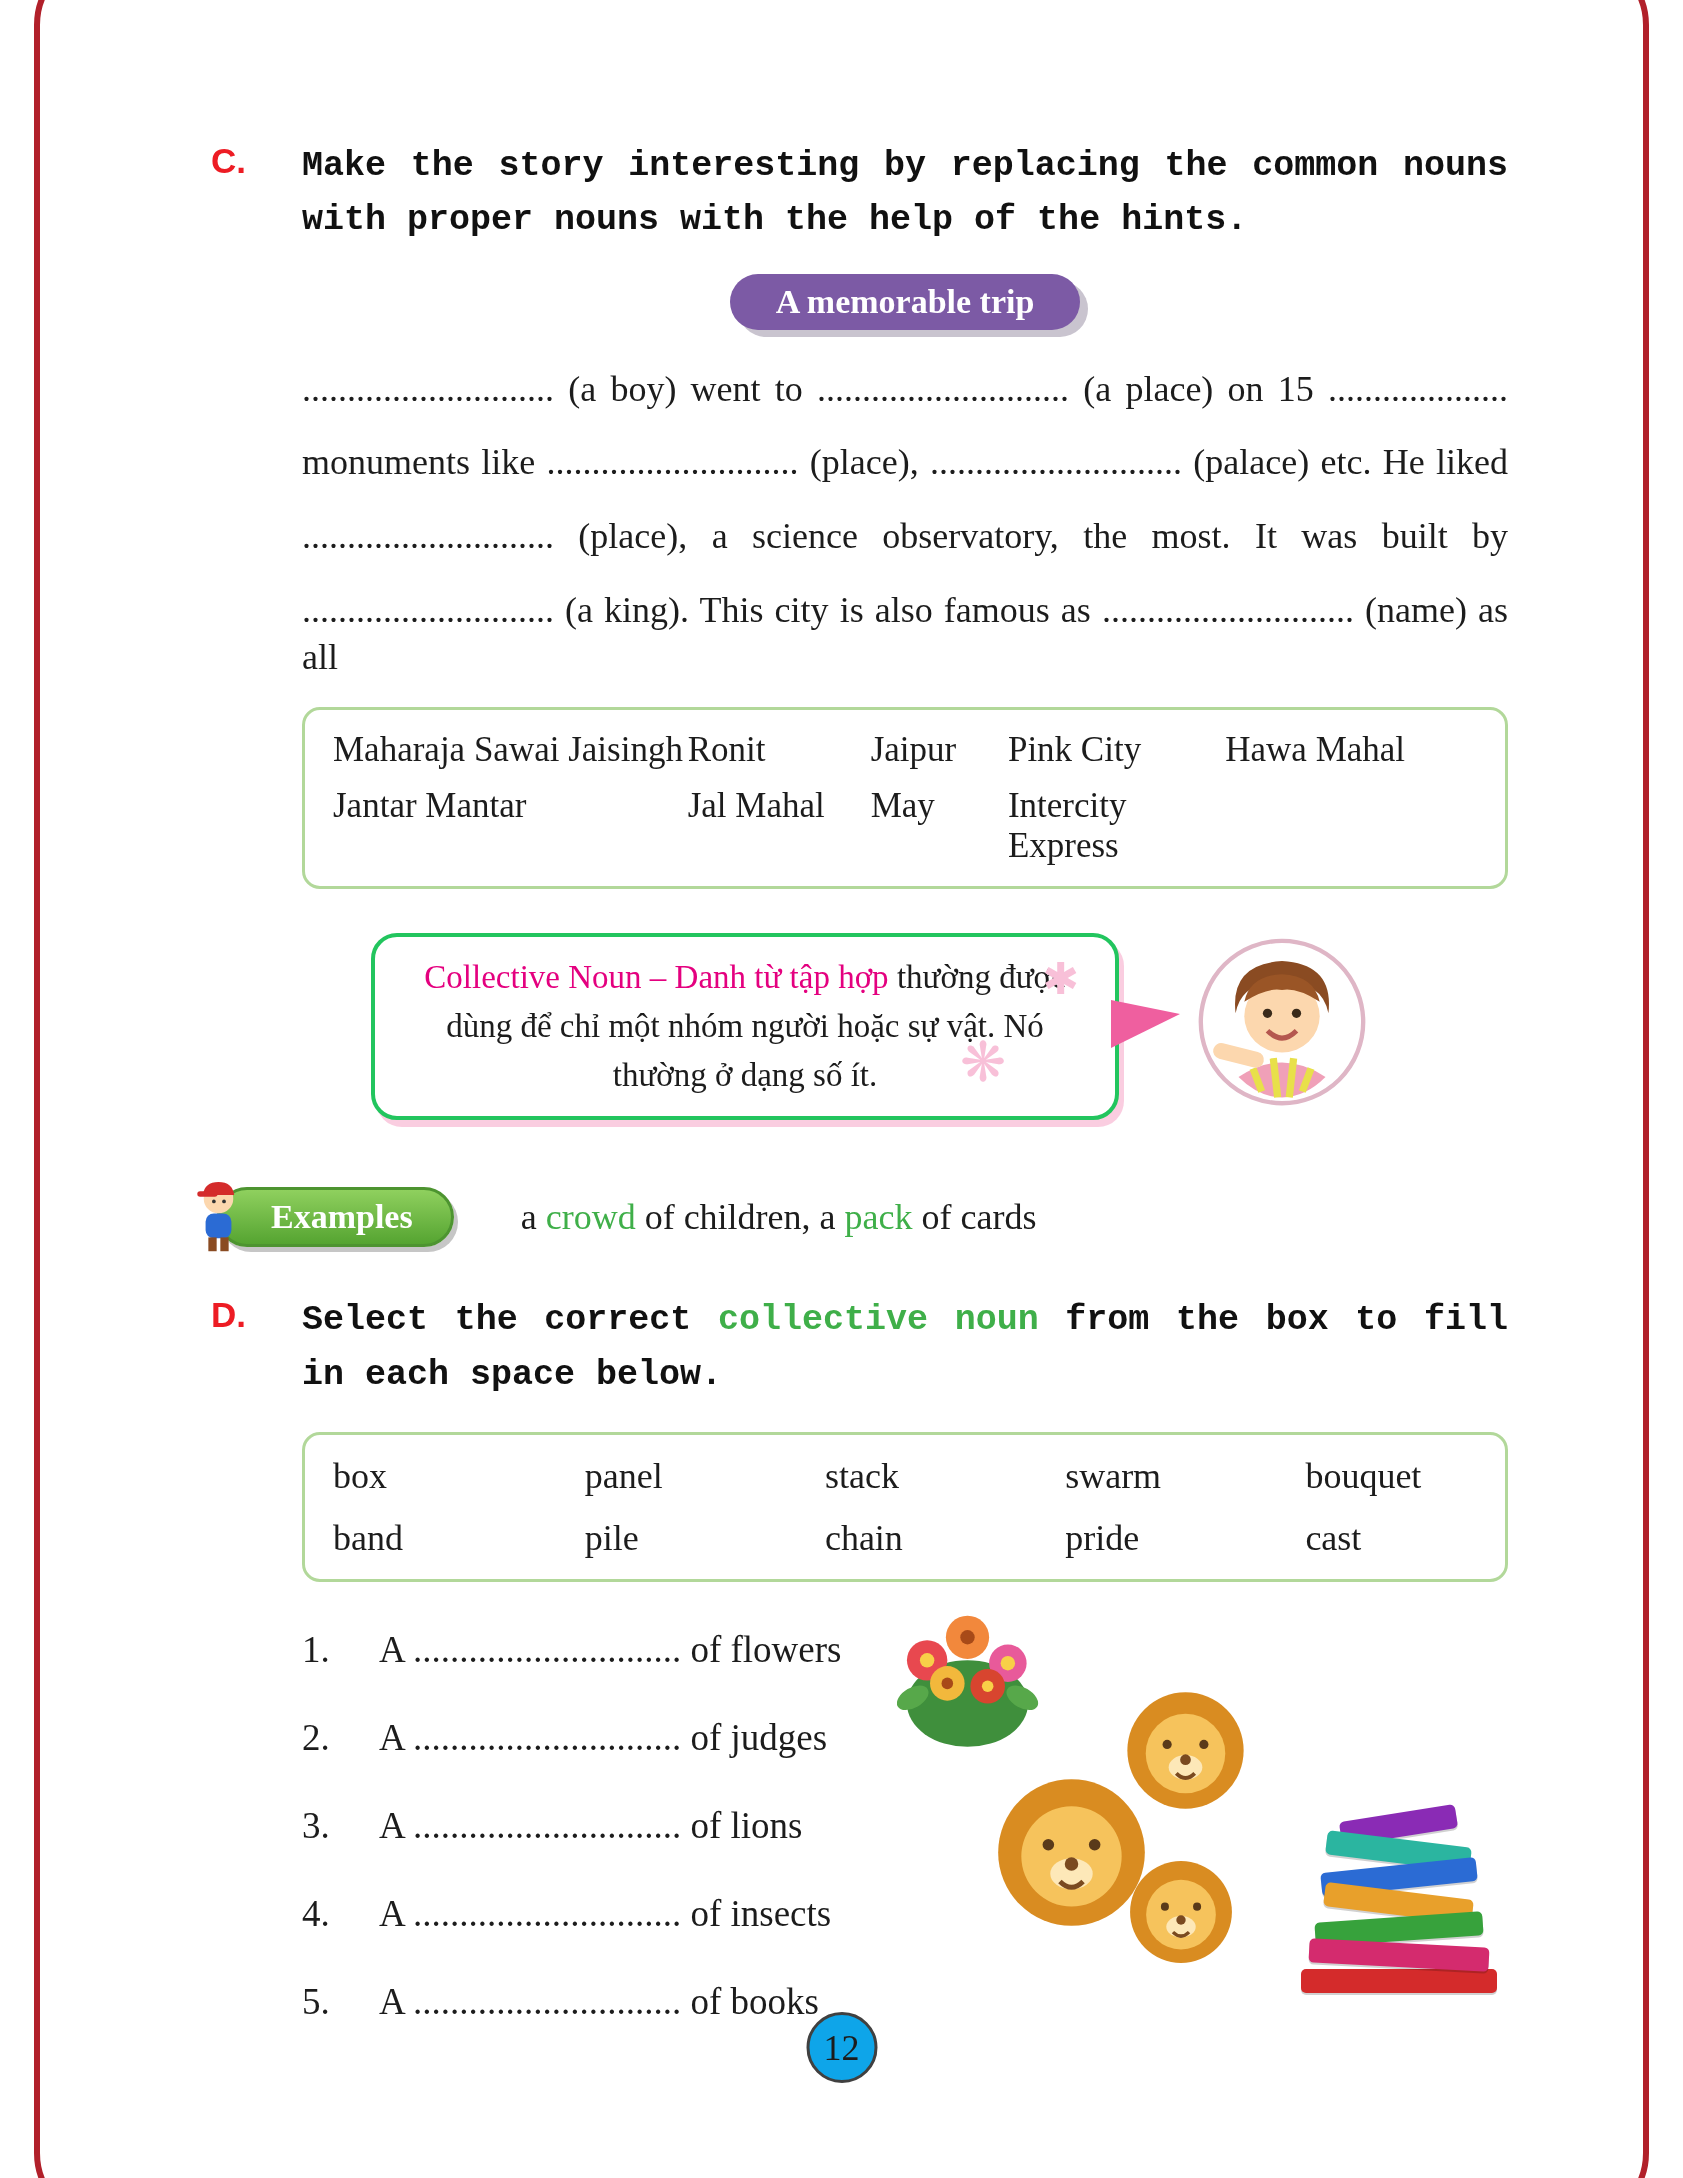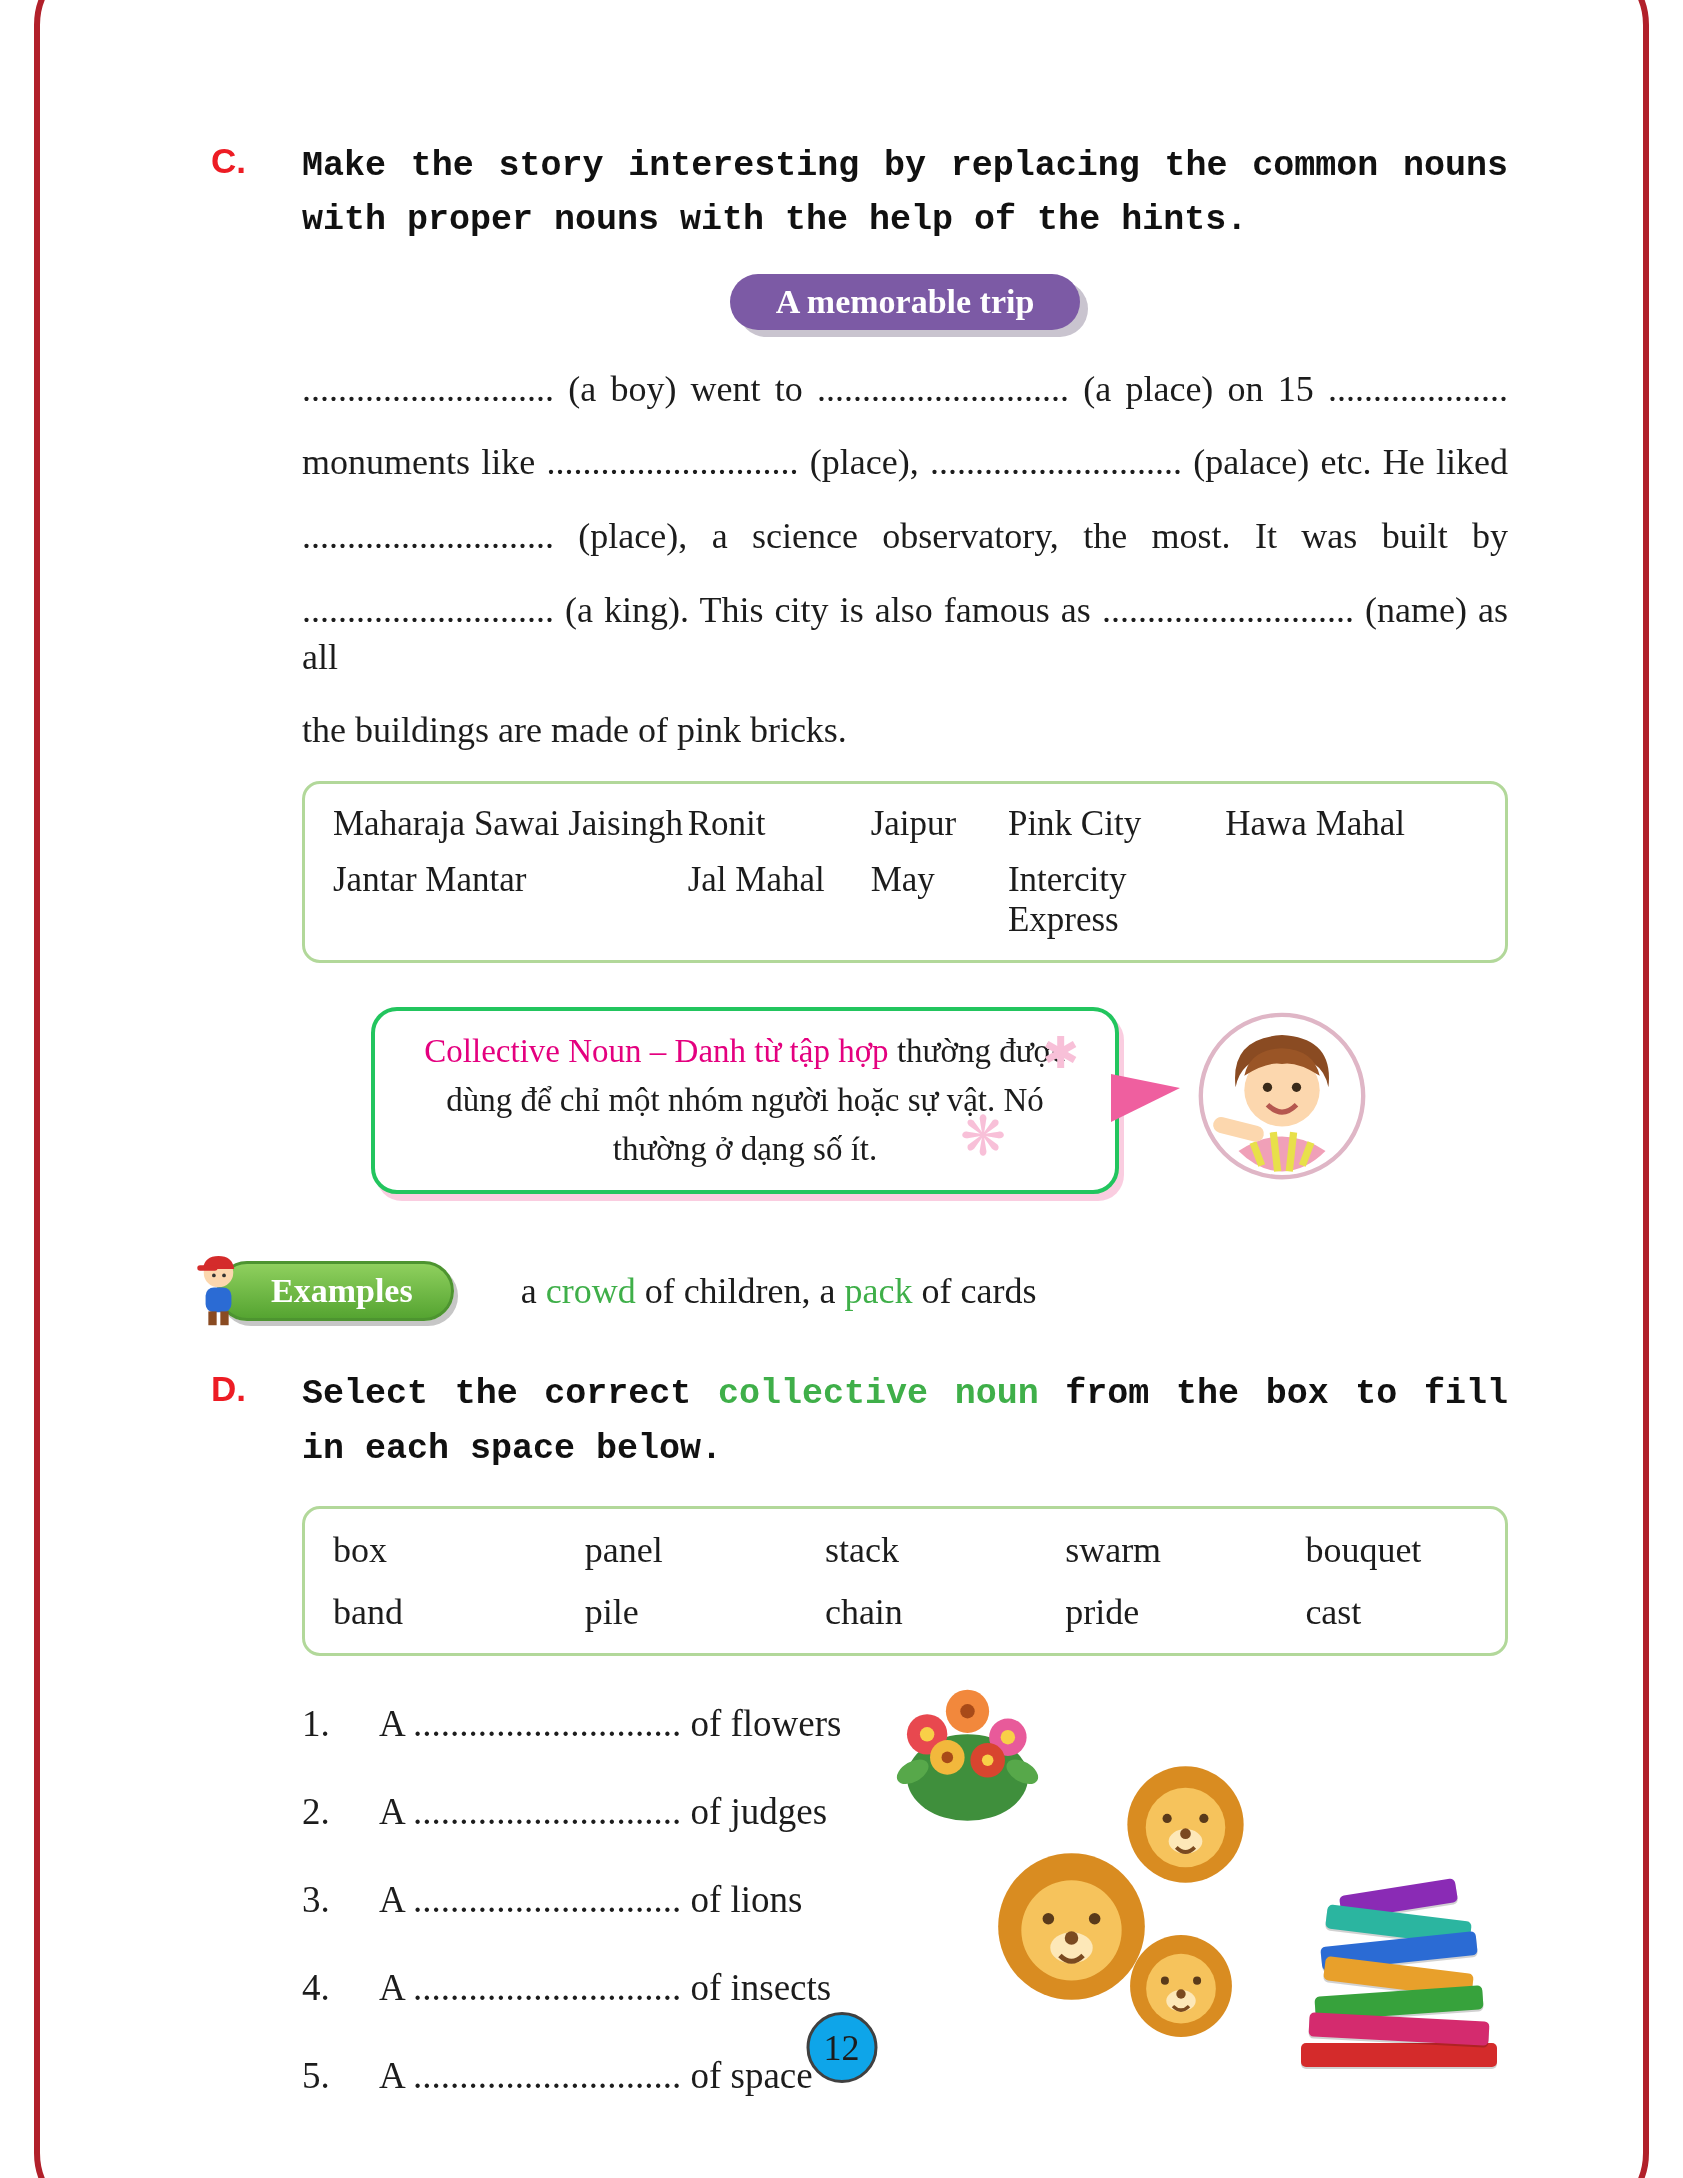--- a/index.html
+++ b/index.html
@@ -127,21 +127,20 @@
 
     <div class="pill-wrap">
       <div class="pill">A memorable trip</div>
     </div>
 
     <div class="story">
       <p class="story-line j">............................ (a boy) went to ............................ (a place) on 15 ....................</p>
       <p class="story-line j">monuments like ............................ (place), ............................ (palace) etc. He liked</p>
       <p class="story-line j">............................ (place), a science observatory, the most. It was built by</p>
       <p class="story-line j">............................ (a king). This city is also famous as ............................ (name) as all</p>
-      <p class="story-line">the buildings are made of pink bricks.</p>
     </div>
 
     <div class="gbox">
       <div class="hint-grid">
         <span>Maharaja Sawai Jaisingh</span>
         <span>Ronit</span>
         <span>Jaipur</span>
         <span>Pink City</span>
         <span>Hawa Mahal</span>
         <span>Jantar Mantar</span>
@@ -230,21 +229,21 @@
       <div class="item">
         <span class="num">3.</span>
         <span>A ............................. of lions</span>
       </div>
       <div class="item">
         <span class="num">4.</span>
         <span>A ............................. of insects</span>
       </div>
       <div class="item">
         <span class="num">5.</span>
-        <span>A ............................. of space</span>
+        <span>A ............................. of books</span>
       </div>
 
       <div class="img-flowers">
         <svg viewBox="0 0 120 120">
           <ellipse cx="60" cy="76" rx="42" ry="30" fill="#3f8f3c"></ellipse>
           <ellipse cx="22" cy="72" rx="12" ry="7" fill="#57a84a" transform="rotate(-30 22 72)"></ellipse>
           <ellipse cx="98" cy="72" rx="12" ry="7" fill="#57a84a" transform="rotate(30 98 72)"></ellipse>
           <circle cx="32" cy="46" r="14" fill="#e8484f"></circle>
             <circle cx="32" cy="46" r="5" fill="#f8d048"></circle>
           <circle cx="60" cy="30" r="15" fill="#f2883c"></circle>

